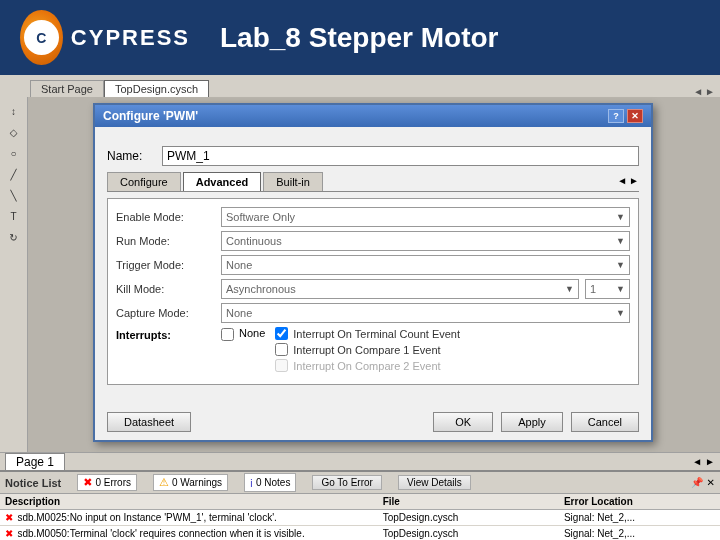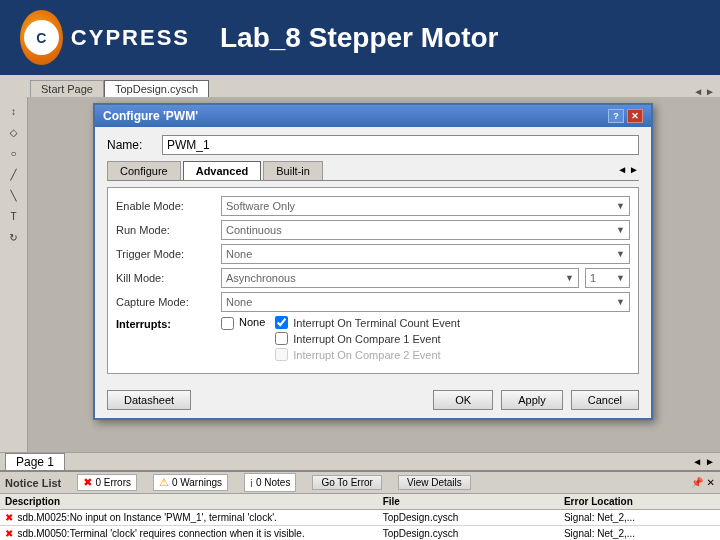--- a/index.html
+++ b/index.html
@@ -157,21 +157,21 @@
       align-items: center;
       justify-content: center;
       font-size: 9px;
       cursor: pointer;
       border: 1px solid rgba(255,255,255,0.4);
     }
     .title-btn.help { background: #5b8dd9; }
     .title-btn.close { background: #c0392b; color: white; }
 
     .dialog-body {
-      padding: 8px 12px;
+      padding: 19px 12px;
     }
 
     
     .name-row {
       display: flex;
       align-items: center;
       margin-bottom: 6px;
     }
     .name-label {
       width: 55px;

